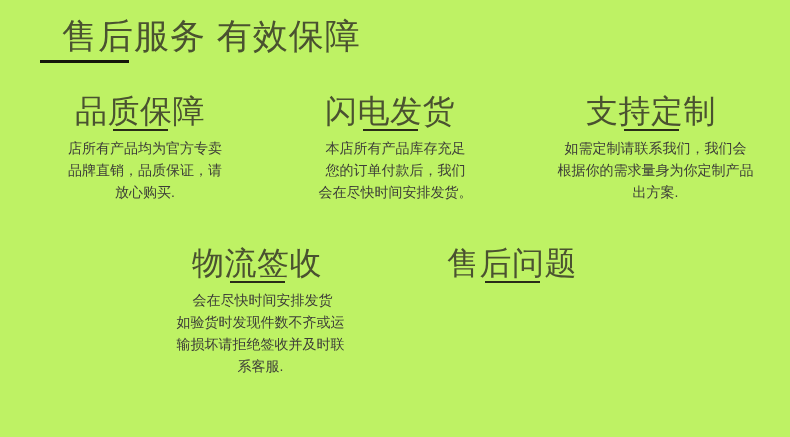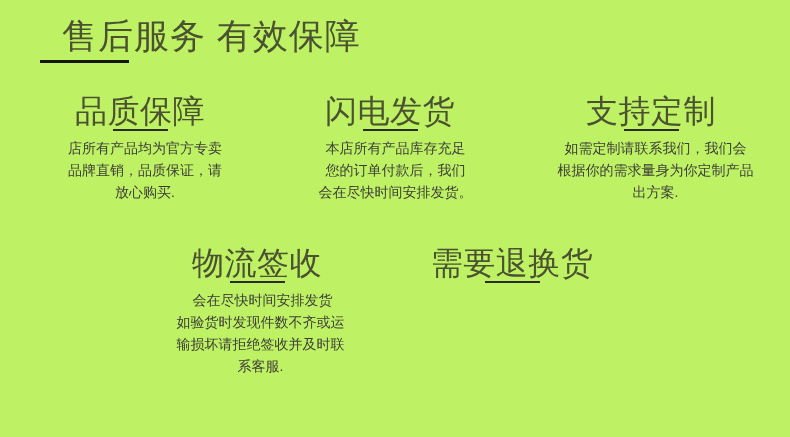--- a/index.html
+++ b/index.html
@@ -94,17 +94,17 @@
   <section class="svc" style="left:156px; top:248px; width:190px;margin-left:6px;">
     <h2 class="svc-title">物流签收</h2>
     <div class="svc-rule"></div>
     <p class="svc-desc" style="padding-left:7px;"> 会在尽快时间安排发货
 如验货时发现件数不齐或运
 输损坏请拒绝签收并及时联
 系客服.</p>
   </section>
 
   <section class="svc" style="left:390px; top:248px; width:244px;">
-    <h2 class="svc-title">需要退换货</h2>
+    <h2 class="svc-title">售后问题</h2>
     <div class="svc-rule"></div>
   </section>
 
 </div>
 
 </body></html>

